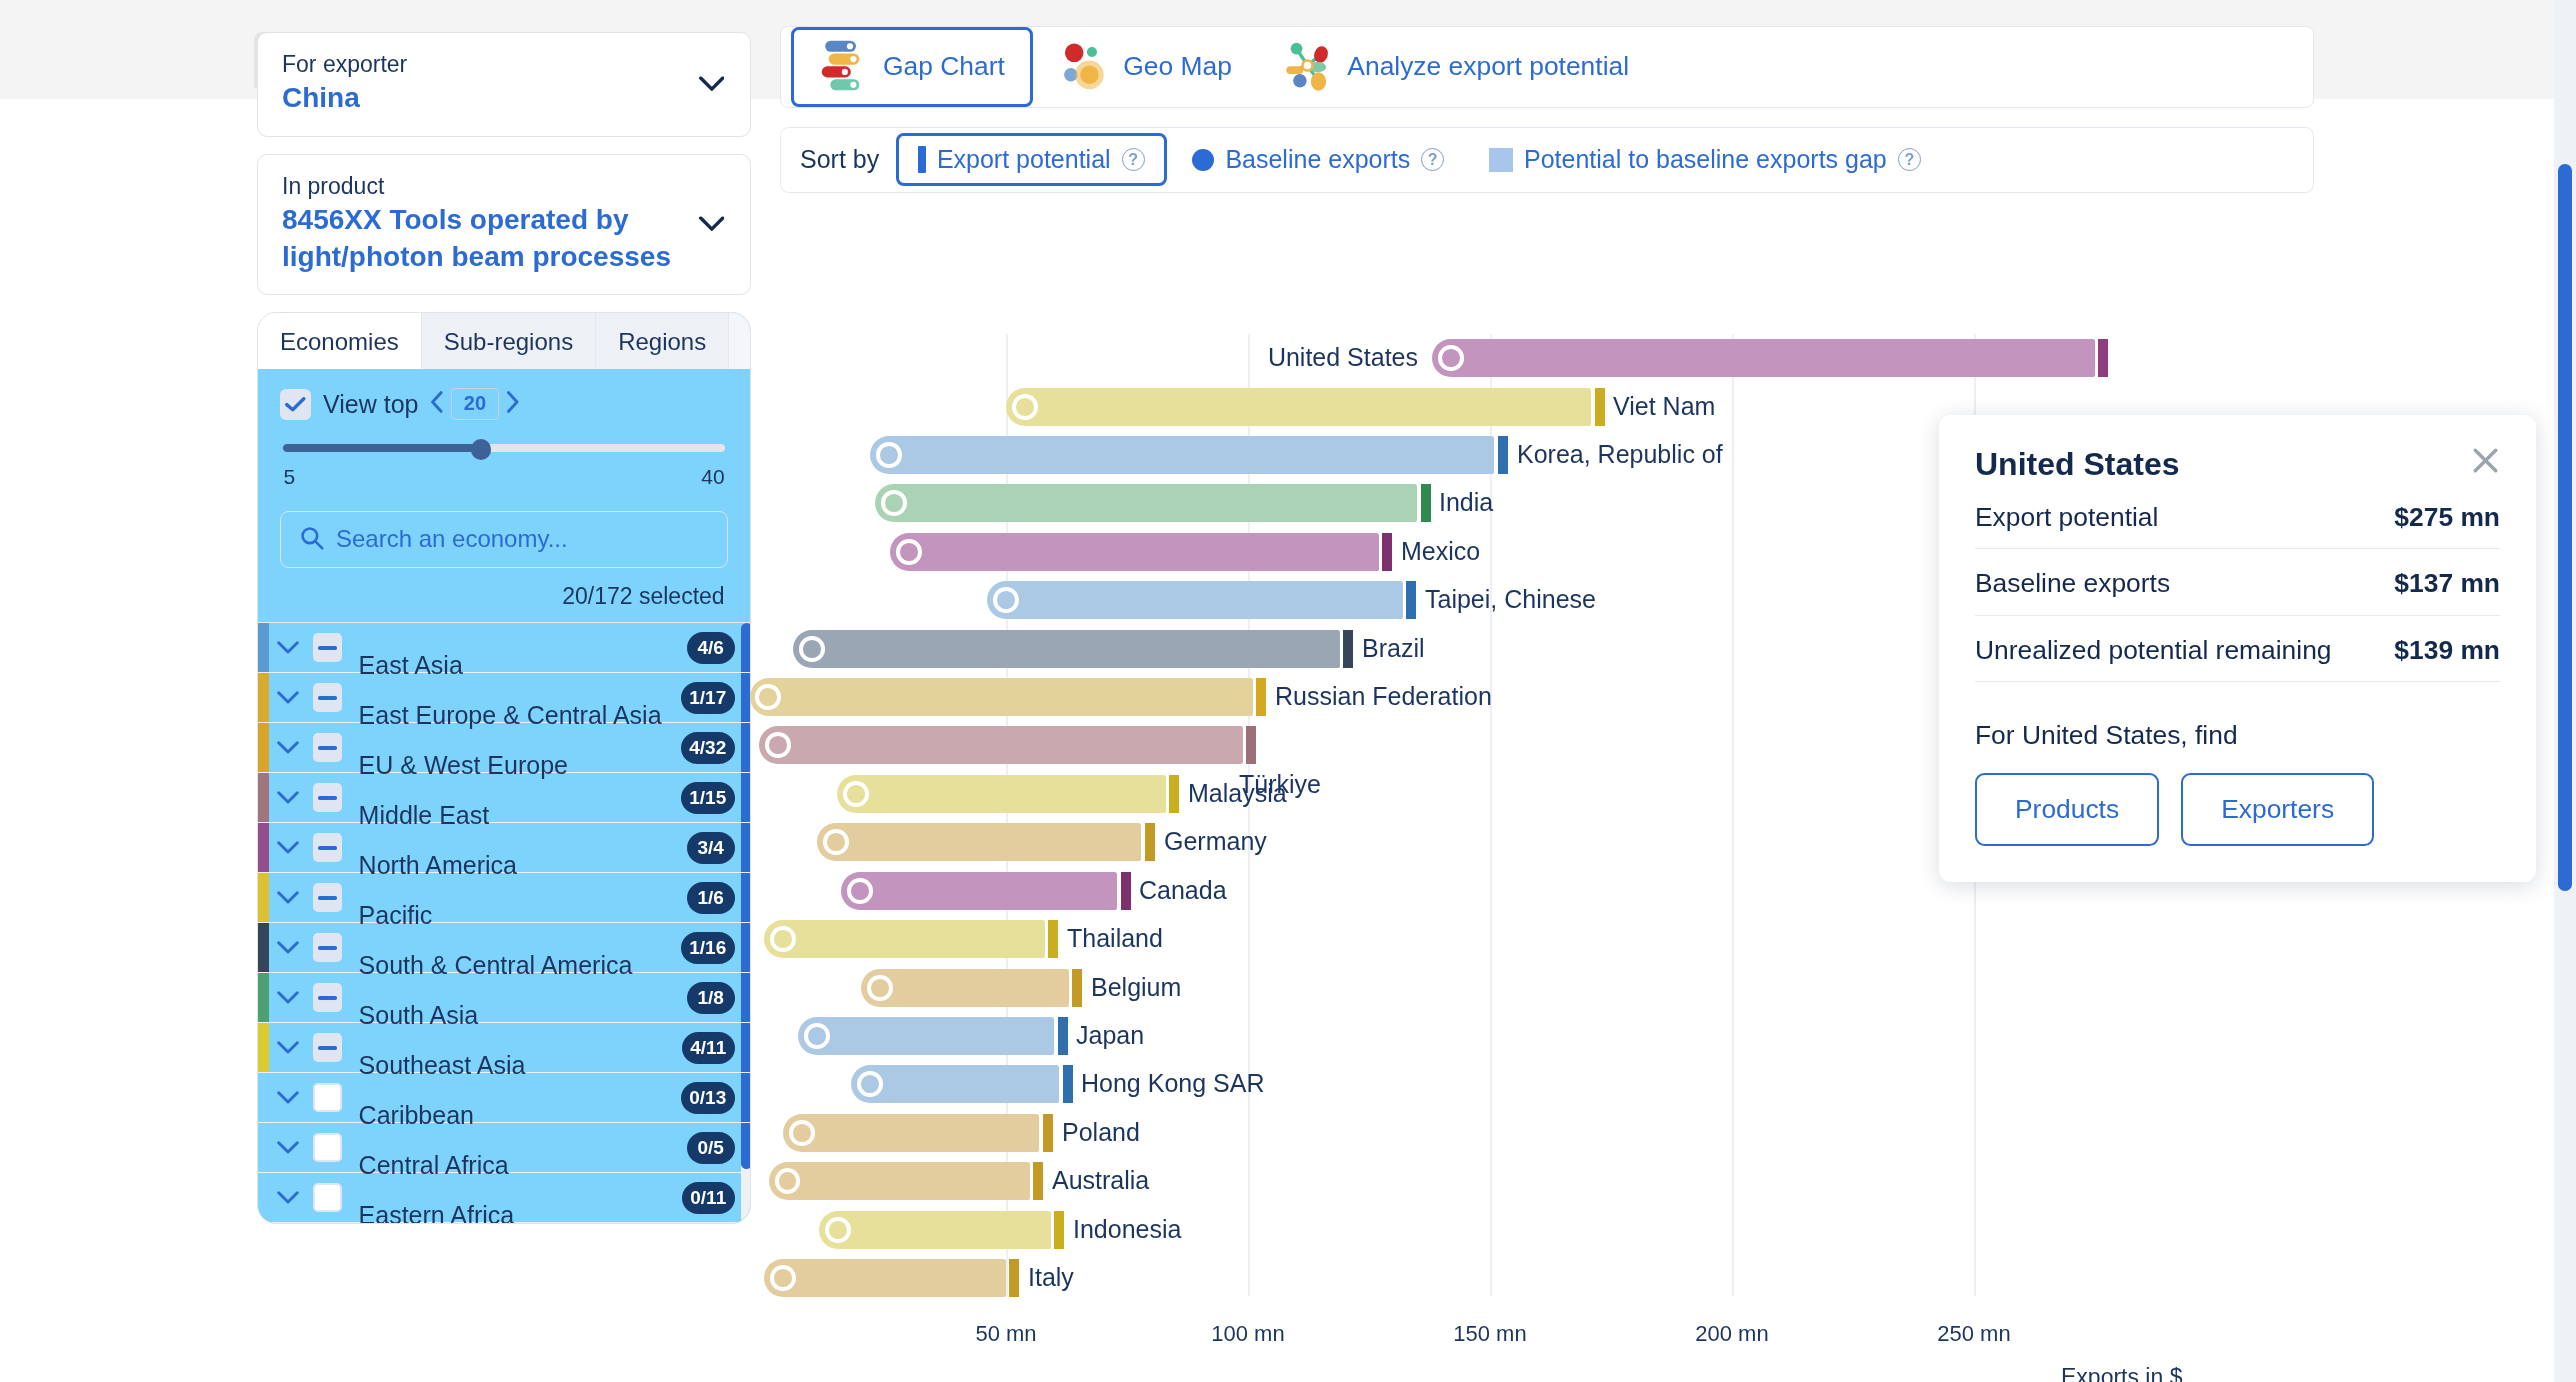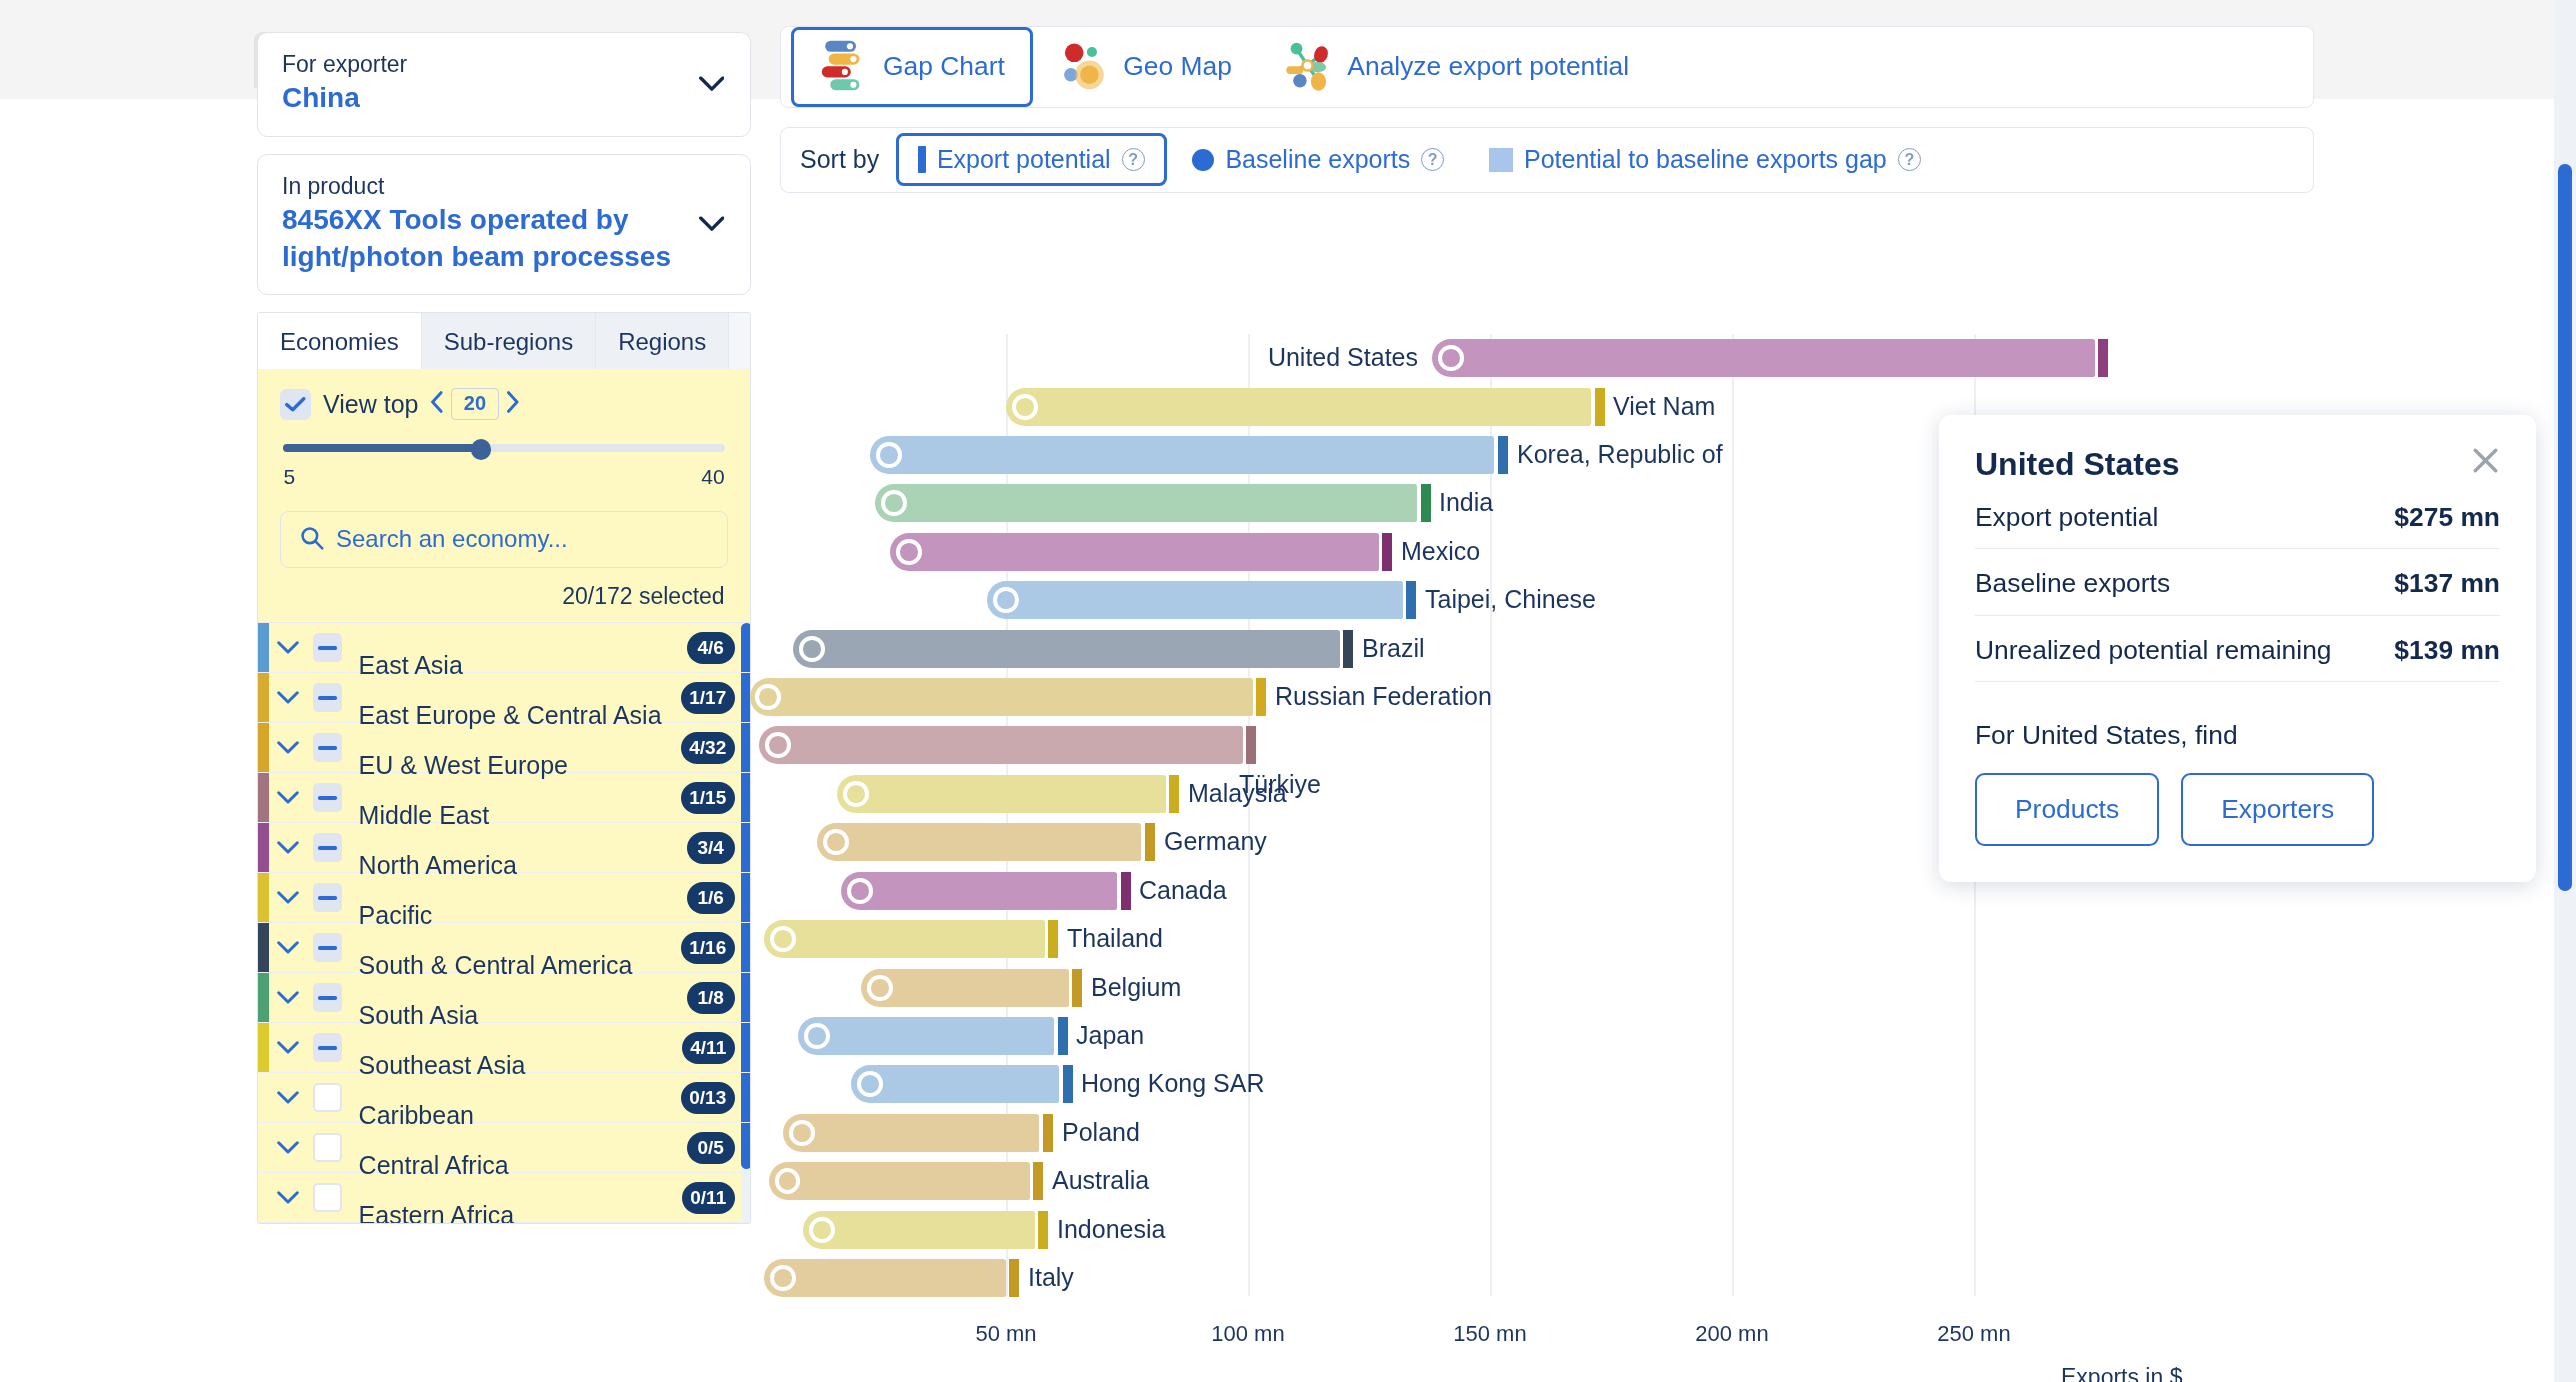--- a/index.html
+++ b/index.html
@@ -39,21 +39,21 @@
   }
   .selectbox .lbl { font-size: 23px; color: #1b355e; line-height: 1.25; margin-bottom: 1.7px; }
   .selectbox .val { font-size: 28px; color: #2c6bd4; font-weight: 700; line-height: 1.3; }
   .chev {
     position: absolute; right: 25.6px; top: 50%; transform: translateY(-50%);
     width: 25.6px; height: 15.3px;
   }
   .chev svg { display:block; }
 
   .panel {
-    border: 1.7px solid #dfe3ea; border-radius: 3px; background: #fef9c3; overflow: hidden;
+    border: 1.7px solid #dfe3ea; border-radius: 19px; background: #7dd3fc; overflow: hidden;
   }
   .ptabs { display: flex; background: #f4f6f9; }
   .ptab {
     font-size: 24px; color: #1b355e; padding: 17px 22px 15.3px; background: #edf0f5;
     border-right: 1.7px solid #e3e7ee; line-height: 1;
   }
   .ptab.active { background: #ffffff; color: #1b355e; font-weight: 400; }
 
   .pbody { padding: 19px 22px 0; }
   .viewtop { display: flex; align-items: center; gap: 12px; }
@@ -603,21 +603,21 @@
         <div class="basedot" style="left: 9.3px; border-color: rgb(255, 255, 255);"></div>
         <div class="potmark" style="left: 263px; background: rgb(196, 154, 38);"></div>
         <div class="blabel" style="left: 282px;">Poland</div>
       </div>
       <div class="barrow" style="top: 828px; left: 0px; right: 0px;">
         <div class="bar" style="left: -11.2px; width: 261px; background: rgb(227, 204, 158);"></div>
         <div class="basedot" style="left: -5.2px; border-color: rgb(255, 255, 255);"></div>
         <div class="potmark" style="left: 253px; background: rgb(196, 154, 38);"></div>
         <div class="blabel" style="left: 272px;">Australia</div>
       </div>
-      <div class="barrow" style="top: 877px; left: 0px; right: 0px;">
+      <div class="barrow" style="top: 877px; left: 16px; right: 0px;">
         <div class="bar" style="left: 23px; width: 232px; background: rgb(230, 224, 154);"></div>
         <div class="basedot" style="left: 29px; border-color: rgb(255, 255, 255);"></div>
         <div class="potmark" style="left: 258px; background: rgb(203, 174, 31);"></div>
         <div class="blabel" style="left: 277px;">Indonesia</div>
       </div>
       <div class="barrow" style="top: 925px; left: 0px; right: 0px;">
         <div class="bar" style="left: -16px; width: 242px; background: rgb(227, 204, 158);"></div>
         <div class="basedot" style="left: -10px; border-color: rgb(255, 255, 255);"></div>
         <div class="potmark" style="left: 229px; background: rgb(196, 154, 38);"></div>
         <div class="blabel" style="left: 248px;">Italy</div>

